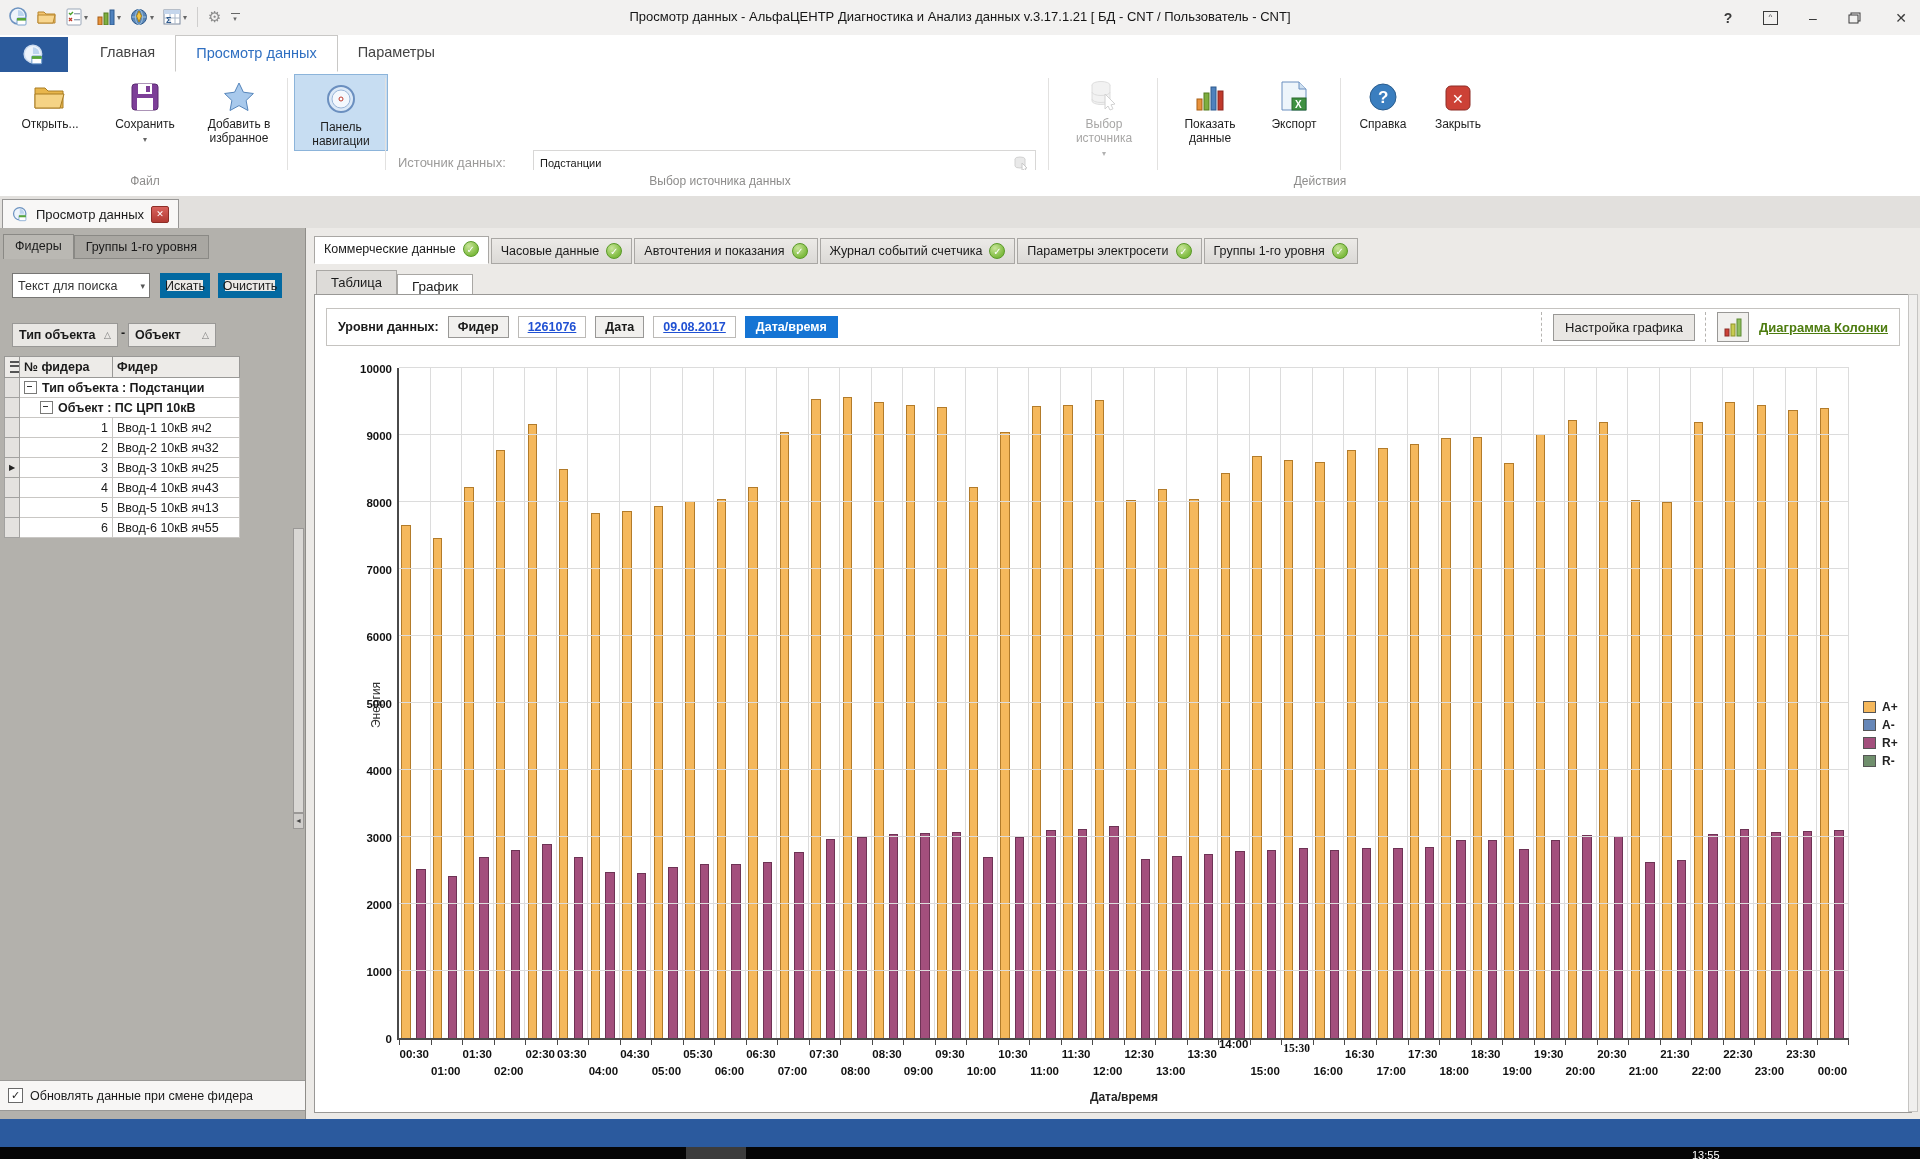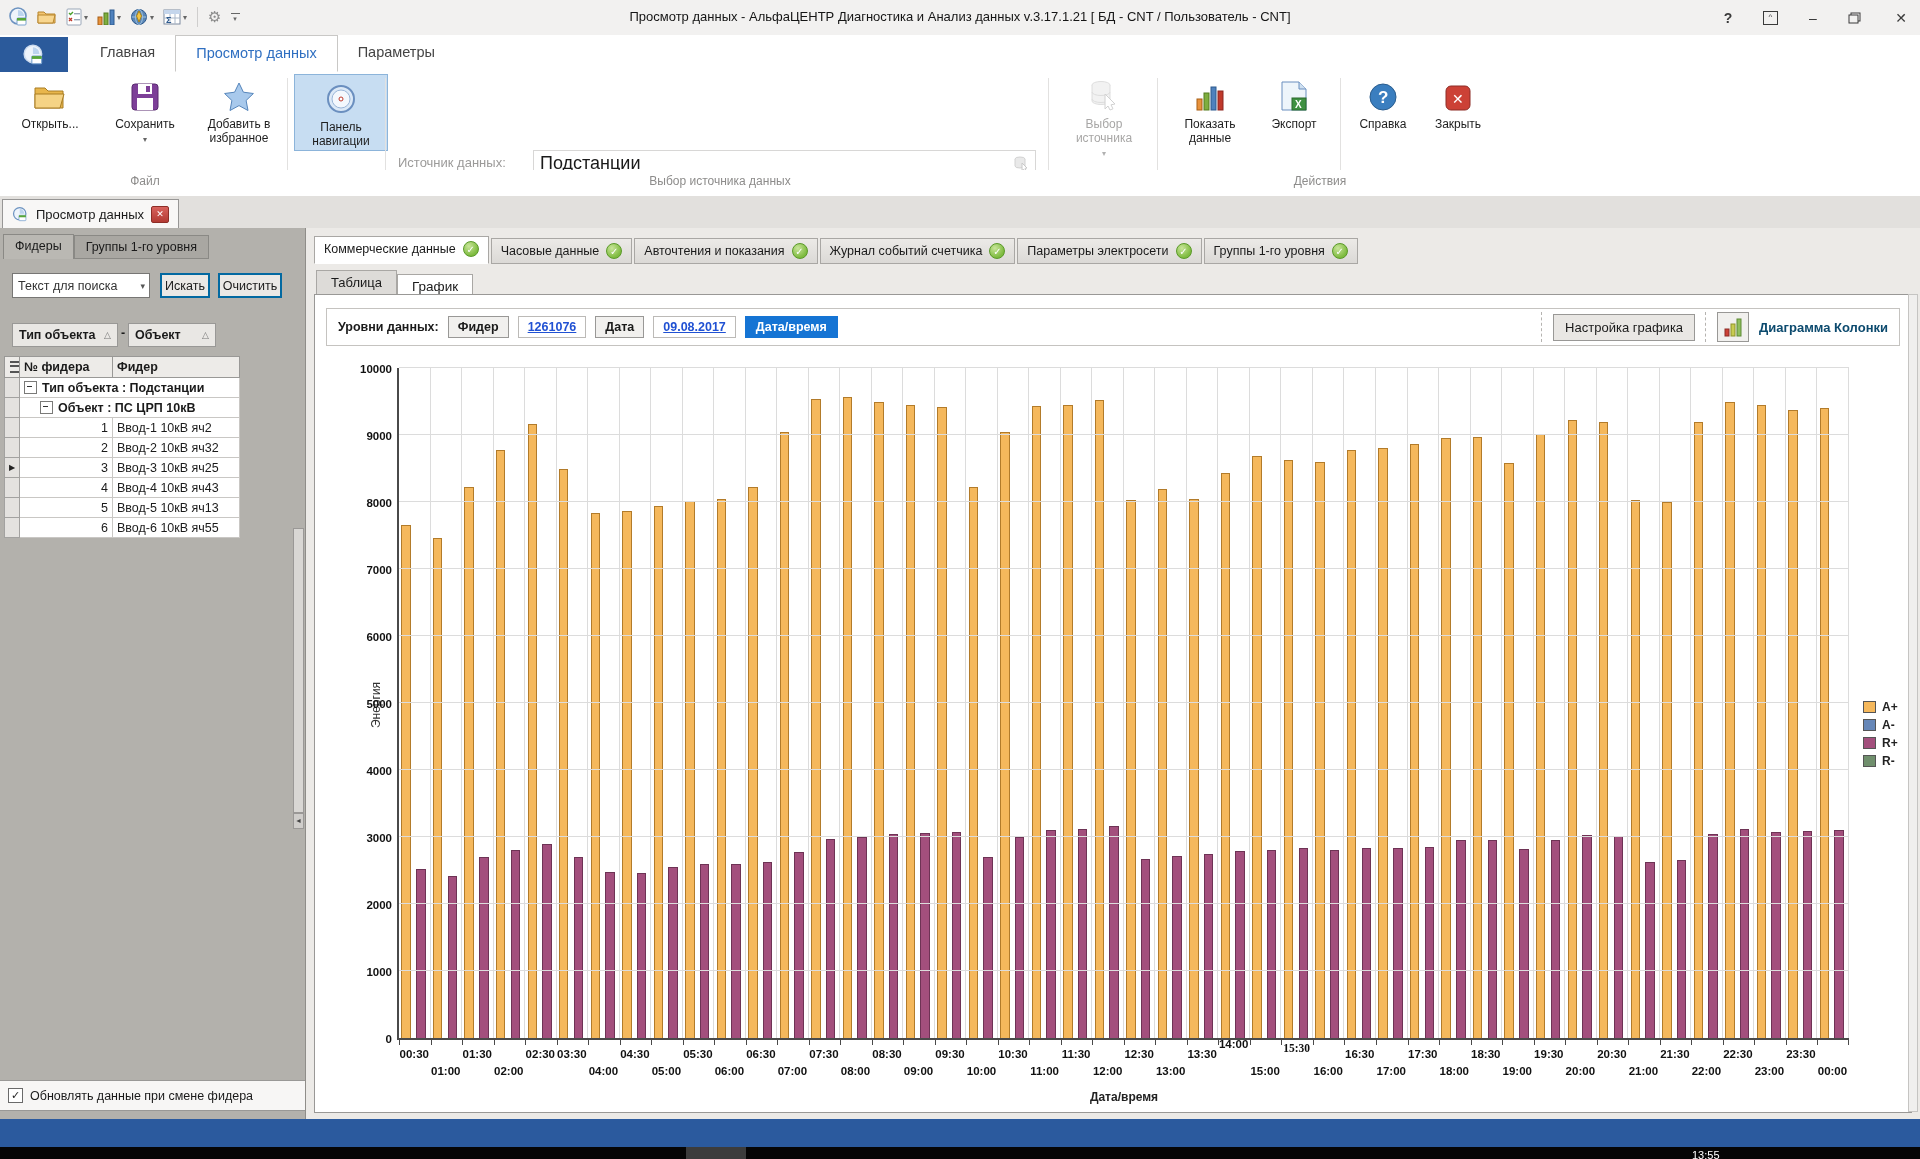--- a/index.html
+++ b/index.html
@@ -25,35 +25,35 @@
   .ribbon-body{position:absolute;left:0;top:72px;width:1920px;height:98px;background:#fff;}
   .ribbon-grouplabels{position:absolute;left:0;top:170px;width:1920px;height:26px;background:#fff;border-bottom:1px solid #c6c4c2;}
   .grouplabel{position:absolute;top:4px;font-size:12px;color:#8d8c8b;text-align:center;}
   .vsep{position:absolute;top:6px;height:158px;width:1px;background:#e2e1e0;}
   .bigbtn{position:absolute;top:4px;display:flex;flex-direction:column;align-items:center;gap:5px;font-size:12px;color:#1e1e1e;text-align:center;line-height:14px;}
   .bigbtn .ic{height:36px;display:flex;align-items:flex-end;justify-content:center;}
   .bigbtn.hl{background:#c7ddf2;border:1px solid #8cb4da;top:2px;padding:4px 6px 2px 6px;}
   .bigbtn.disabled{color:#a8a7a6;}
   .fldlabel{position:absolute;font-size:13px;color:#1e1e1e;}
   .fldlabel.gray{color:#9b9a99;}
-  .fldbox{position:absolute;left:533px;width:503px;height:26px;background:#fff;border:1px solid #d8d7d6;font-size:18px;display:flex;align-items:center;padding:0 6px;box-sizing:border-box;}
+  .fldbox{position:absolute;left:533px;width:503px;height:26px;background:#fff;border:1px solid #d8d7d6;font-size:11px;display:flex;align-items:center;padding:0 6px;box-sizing:border-box;}
   .fldbox .dots{margin-left:auto;font-weight:bold;color:#333;letter-spacing:1px;}
   .chev-collapse{position:absolute;right:18px;top:176px;font-size:10px;color:#777;}
   
   .doctab-row{position:absolute;left:0;top:196px;width:1920px;height:32px;background:#e2e0dd;border-bottom:1px solid #b9b7b4;}
   .doctab{position:absolute;left:2px;top:3px;height:28px;background:#f8f7f6;border:1px solid #979695;border-bottom:none;display:flex;align-items:center;gap:7px;padding:0 9px;font-size:13px;}
   .doctab-close{width:16px;height:15px;background:linear-gradient(#d8625c,#b33a33);border:1px solid #8d2d27;border-radius:2px;color:#fff;font-size:9px;font-weight:bold;line-height:14px;text-align:center;}
   
   .sidebar{position:absolute;left:0;top:228px;width:306px;height:891px;background:#b3b1ac;border-right:1px solid #8f8d89;box-sizing:border-box;}
   .side-tabs{position:absolute;left:3px;top:4px;display:flex;align-items:flex-end;}
   .side-tab{font-size:12.5px;padding:4px 11px;border:1px solid #8a8985;background:#a9a7a2;margin-top:3px;}
   .side-tab.active{background:#bab8b3;border-bottom:none;padding-bottom:6px;margin-top:0;}
   .combo{position:absolute;left:12px;top:45px;width:138px;height:25px;background:#fff;border:1px solid #777674;box-sizing:border-box;display:flex;align-items:center;font-size:12.5px;color:#333;padding-left:5px;}
   .combo .arr{margin-left:auto;margin-right:4px;font-size:9px;color:#555;}
-  .sbtn{position:absolute;top:45px;height:25px;background:#ebe9e6;border:2px solid #0369a1;font-size:12.5px;display:flex;align-items:center;justify-content:center;box-sizing:border-box;}
+  .sbtn{position:absolute;top:45px;height:25px;background:#ebe9e6;border:7px solid #0369a1;font-size:12.5px;display:flex;align-items:center;justify-content:center;box-sizing:border-box;}
   .chip{position:absolute;top:95px;height:24px;background:#e9e7e4;border:1px solid #999896;display:flex;align-items:center;gap:6px;padding:0 6px;font-size:12.5px;font-weight:bold;box-sizing:border-box;}
   .chip .tri{font-size:9px;color:#777;font-weight:normal;}
   .chip-dash{position:absolute;top:98px;font-size:12.5px;font-weight:bold;}
   .tree-hdr{position:absolute;left:4px;top:128px;height:22px;display:flex;font-size:12.5px;font-weight:bold;}
   .hcell{background:#edebe8;border:1px solid #999896;border-left:none;display:flex;align-items:center;padding-left:4px;box-sizing:border-box;}
   .hcell:first-child{border-left:1px solid #999896;}
   .glyph-list{width:9px;height:8px;border-top:2px solid #555;border-bottom:2px solid #555;position:relative;}
   .glyph-list:before{content:"";position:absolute;left:0;top:2px;width:100%;height:2px;background:#555;}
   .trow{position:absolute;left:4px;display:flex;font-size:12.5px;height:20px;}
   .gcell{width:16px;background:#e4e2df;border:1px solid #a3a2a0;border-top:none;box-sizing:border-box;display:flex;align-items:center;justify-content:center;font-size:8px;color:#222;}
@@ -76,21 +76,21 @@
   .content{position:absolute;left:8px;top:66px;width:1598px;height:819px;background:#fff;border:1px solid #999896;box-sizing:border-box;}
   .levels{position:absolute;left:11px;top:13px;right:11px;height:38px;border:1px solid #c5c3c0;display:flex;align-items:center;gap:9px;padding:0 11px;box-sizing:border-box;font-size:12.5px;}
   .lv-label{font-weight:bold;}
   .lv-btn{border:1px solid #999896;background:#f1f0ee;padding:3px 9px;font-weight:bold;}
   .lv-link{border:1px solid #bcbab7;background:#fff;padding:3px 9px;font-weight:bold;color:#2051d3;text-decoration:underline;}
   .lv-chip{background:#1574d4;color:#fff;padding:4px 11px;font-weight:bold;}
   .lv-right{margin-left:auto;display:flex;align-items:center;gap:10px;}
   .dash-sep{width:1px;height:30px;border-left:1px dashed #b5b3b0;}
   .btn-std{border:1px solid #999896;background:#e9e7e4;padding:5px 11px;font-size:13px;}
   .icon-btn{width:32px;height:30px;border:1px solid #999896;background:#f1f0ee;display:flex;align-items:center;justify-content:center;box-sizing:border-box;}
-  .link{color:#0c4a6e;font-size:13px;font-weight:bold;}
+  .link{color:#4d7c0f;text-decoration:underline;font-size:13px;font-weight:bold;}
   
   .plot{position:absolute;left:82px;top:73px;width:1450px;height:670px;border-left:2px solid #4a4a4a;border-bottom:2px solid #4a4a4a;box-sizing:content-box;}
   .gridline{position:absolute;left:0;width:100%;height:1px;background:#dcdcdc;}
   .bargroups{position:absolute;left:0;top:0;width:100%;height:100%;display:flex;}
   .bgroup{flex:1 1 0;position:relative;border-right:1px solid #dcdcdc;box-sizing:border-box;}
   .bar{position:absolute;bottom:0;width:31%;box-sizing:border-box;border:1px solid;border-bottom:none;}
   .ylab{position:absolute;right:100%;margin-right:7px;font-size:11.5px;font-weight:bold;color:#111;white-space:nowrap;}
   .xtick{position:absolute;top:100%;width:1px;height:5px;background:#4a4a4a;margin-top:2px;}
   .xlab{position:absolute;font-size:11.5px;font-weight:bold;color:#111;width:46px;text-align:center;margin-left:-23px;}
   .axis-title-y{position:absolute;left:-46px;top:330px;transform:rotate(-90deg);font-size:12px;color:#333;}

